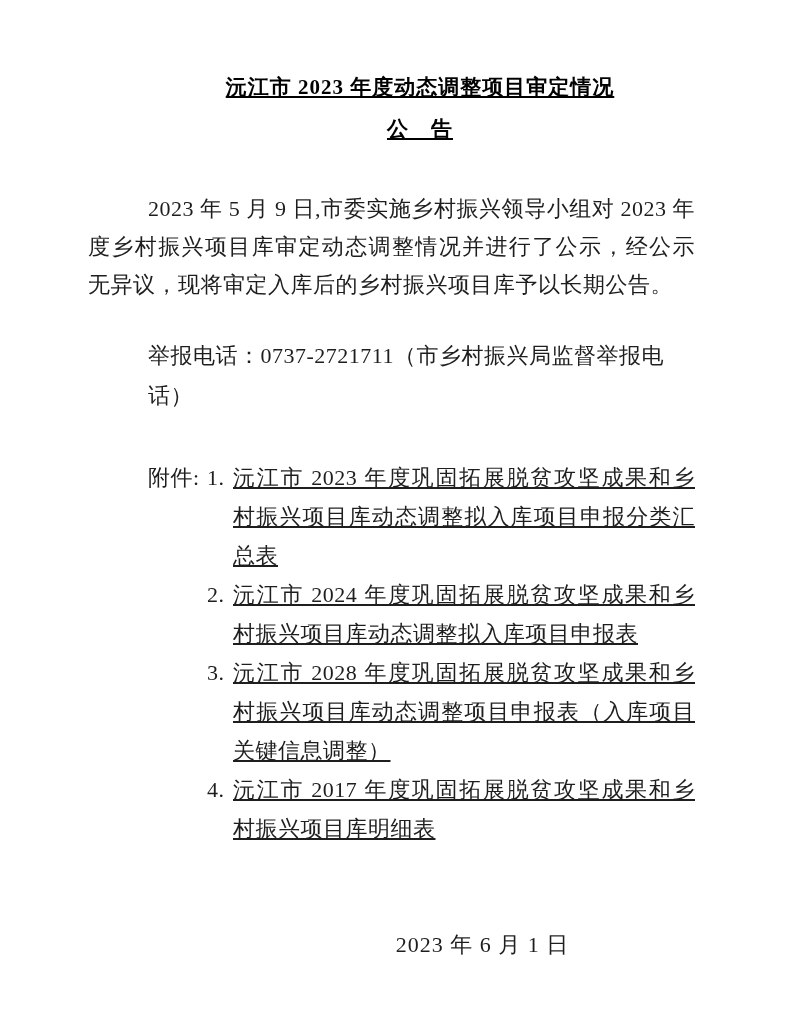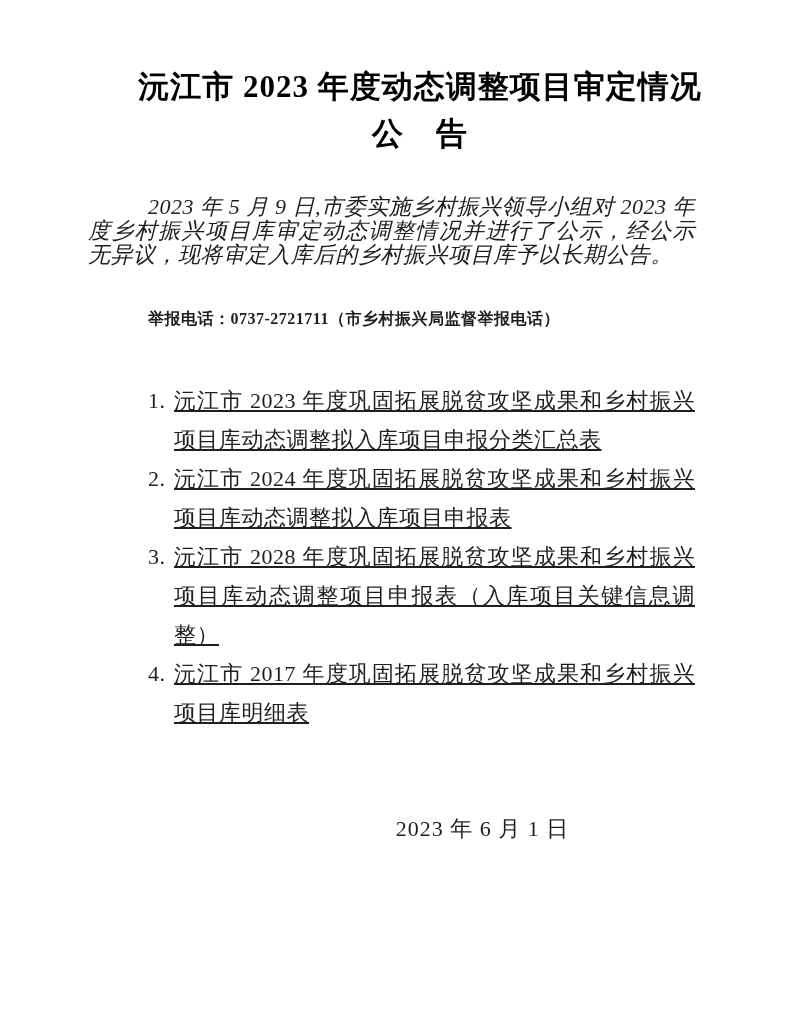--- a/index.html
+++ b/index.html
@@ -18,49 +18,48 @@
     position: relative;
   }
   
   .title-block {
     padding-top: 66px;
     padding-left: 40px;
     text-align: center;
     color: #000000;
   }
   .title-line {
-    font-size: 31px;
+    font-size: 21px;
     font-weight: bold;
     line-height: 42px;
     letter-spacing: 1px;
+    text-decoration: underline;
   }
-  .title-line2 { margin-top: 5px; }
+  .title-line2 { }
   
   .content {
     padding-left: 88px;
     padding-right: 105px;
   }
   
   .paragraph {
     margin-top: 40px;
     font-size: 22px;
-    line-height: 24px;
+    line-height: 38px;
     text-indent: 60px;
     text-align: justify;
     letter-spacing: 0.5px;
-    font-style: italic;
   }
   
   .contact {
     margin-top: 32px;
     padding-left: 60px;
-    font-size: 16px;
+    font-size: 22px;
     line-height: 40px;
     letter-spacing: 0.5px;
-    font-weight: bold;
   }
   
   .attachments {
     margin-top: 42px;
     padding-left: 60px;
     display: flex;
     font-size: 22px;
     line-height: 39px;
     letter-spacing: 0.5px;
   }
@@ -101,20 +100,21 @@
 
   <div class="content">
 
     <p class="paragraph">2023 年 5 月 9 日,市委实施乡村振兴领导小组对 2023 年度乡村振兴项目库审定动态调整情况并进行了公示，经公示无异议，现将审定入库后的乡村振兴项目库予以长期公告。</p>
 
     <div class="contact">
       <div><span>举报电话：</span><span>0737-2721711（市乡村振兴局监督举报电话）</span></div>
     </div>
 
     <div class="attachments">
+      <span class="attach-label">附件:</span>
       <div class="attach-list">
         <div class="attach-item">
           <span class="attach-no">1.</span>
           <div class="attach-text">沅江市 2023 年度巩固拓展脱贫攻坚成果和乡村振兴项目库动态调整拟入库项目申报分类汇总表</div>
         </div>
         <div class="attach-item">
           <span class="attach-no">2.</span>
           <div class="attach-text">沅江市 2024 年度巩固拓展脱贫攻坚成果和乡村振兴项目库动态调整拟入库项目申报表</div>
         </div>
         <div class="attach-item">

